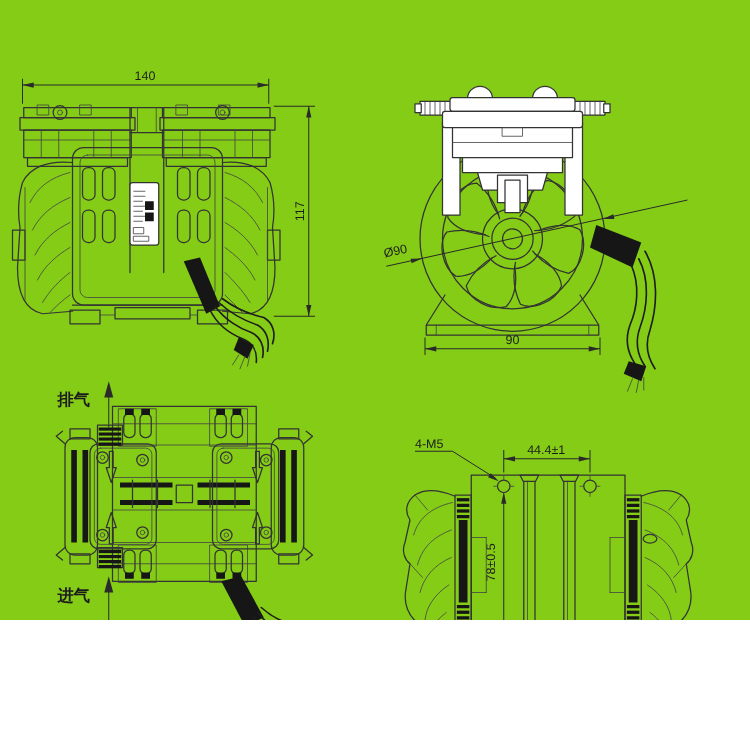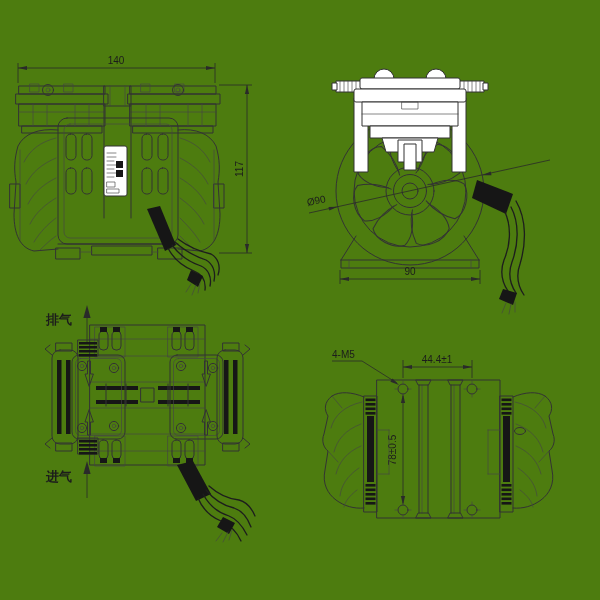--- a/index.html
+++ b/index.html
@@ -1,16 +1,16 @@
 <!DOCTYPE html>
 <html><head>
 <meta charset="utf-8">
 <style>
   html,body{margin:0;padding:0;background:#fff;}
-  .canvas{position:relative;width:600px;height:600px;background:#4d7c0f;overflow:hidden;}
+  .canvas{position:relative;width:600px;height:496px;background:#84cc16;overflow:hidden;}
   svg{display:block;}
   svg text{font-family:"Liberation Sans","DejaVu Sans",sans-serif;fill:#1c1c1c;}
   .dimtxt{font-size:10px;}
   .cjk{font-size:13px;font-weight:600;}
   .ln{fill:none;stroke:#333;stroke-width:1;stroke-linecap:round;stroke-linejoin:round;}
   .ln2{fill:none;stroke:#444;stroke-width:.65;stroke-linecap:round;stroke-linejoin:round;}
   .dim{fill:none;stroke:#2a2a2a;stroke-width:.8;}
   .arr{fill:#2a2a2a;stroke:none;}
   .blk{fill:#161616;stroke:none;}
   .wfill{fill:#ffffff;stroke:#333;stroke-width:1;stroke-linejoin:round;}

